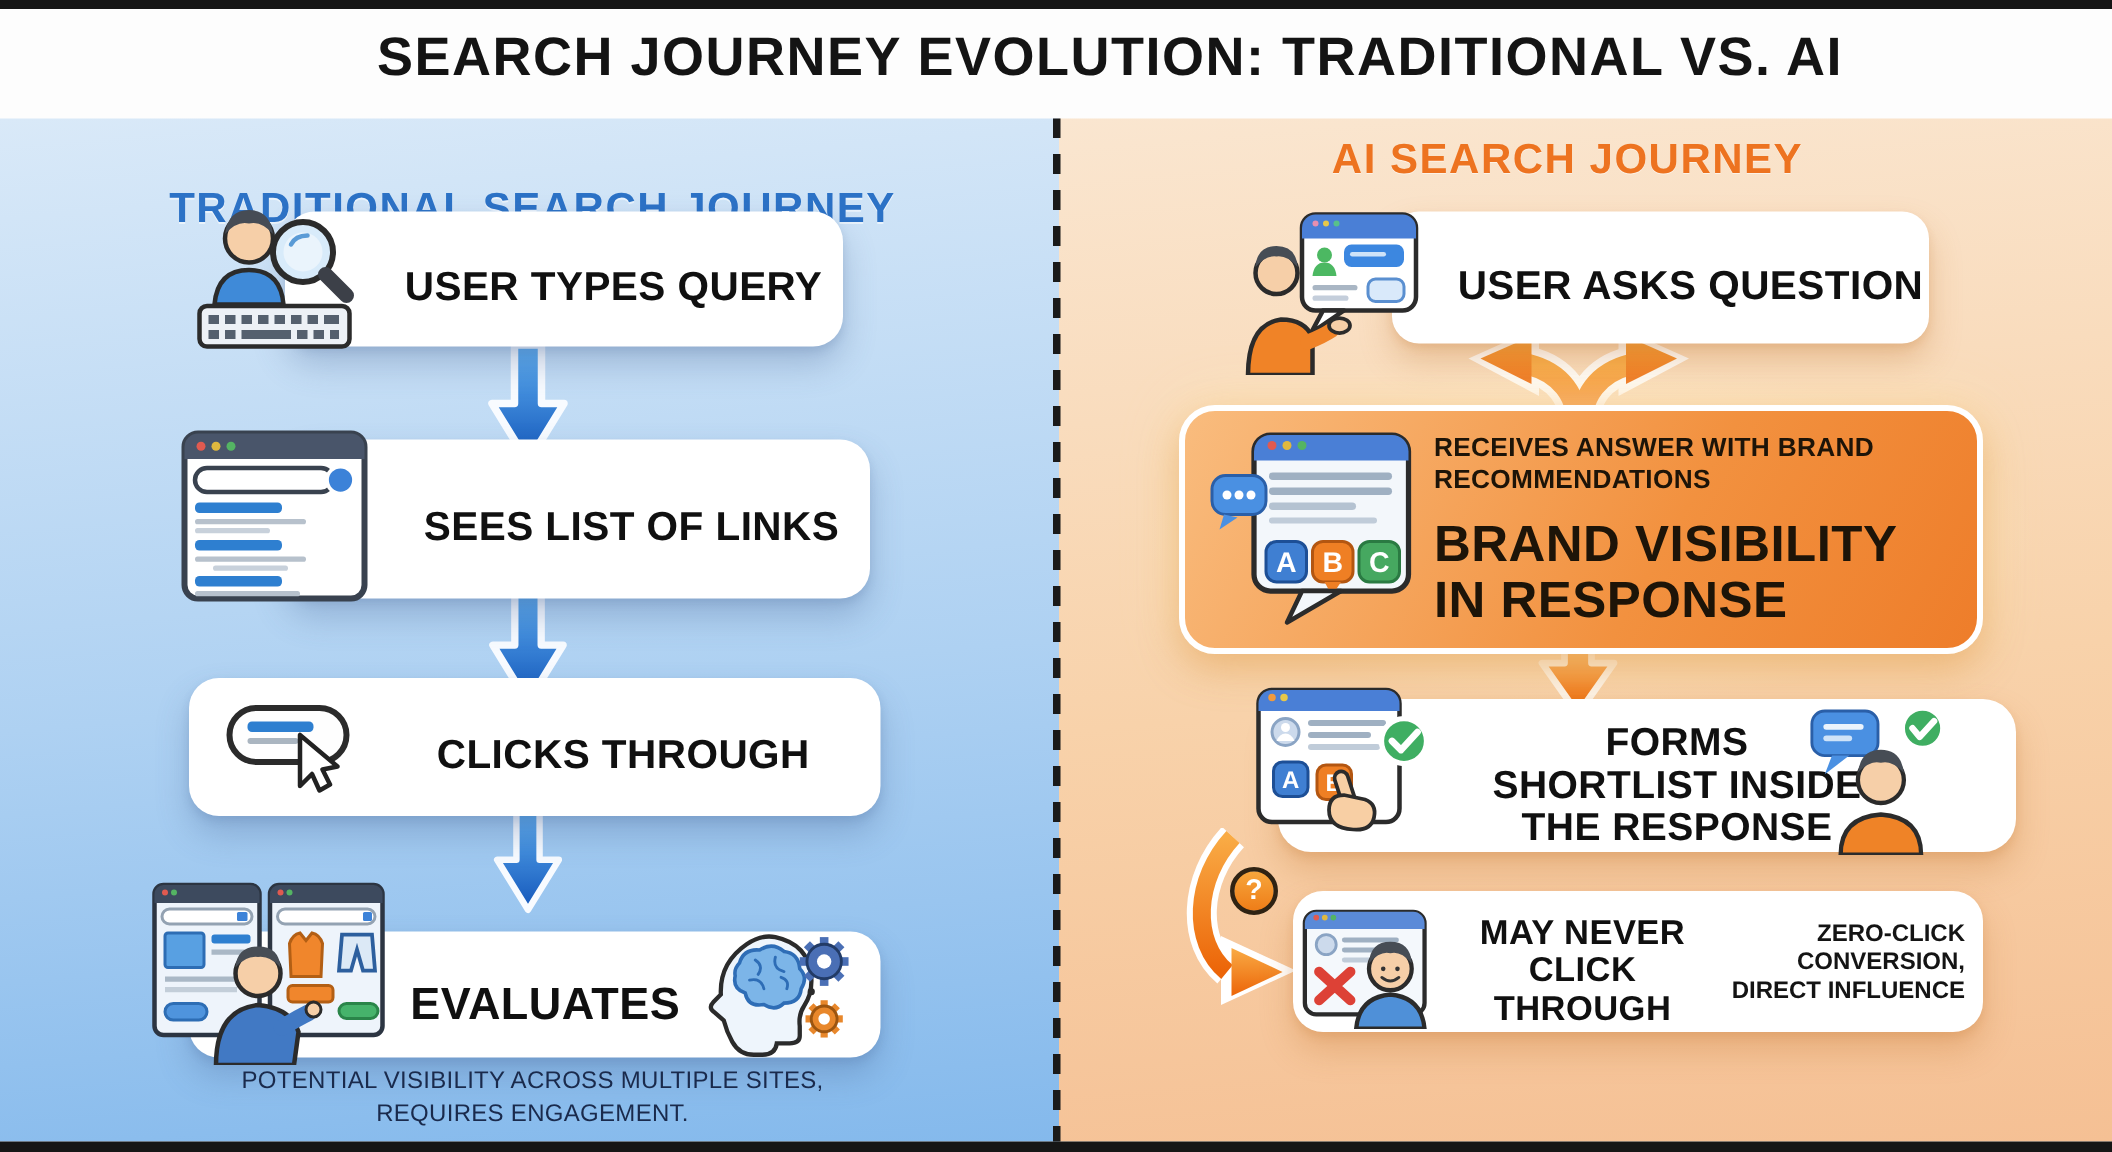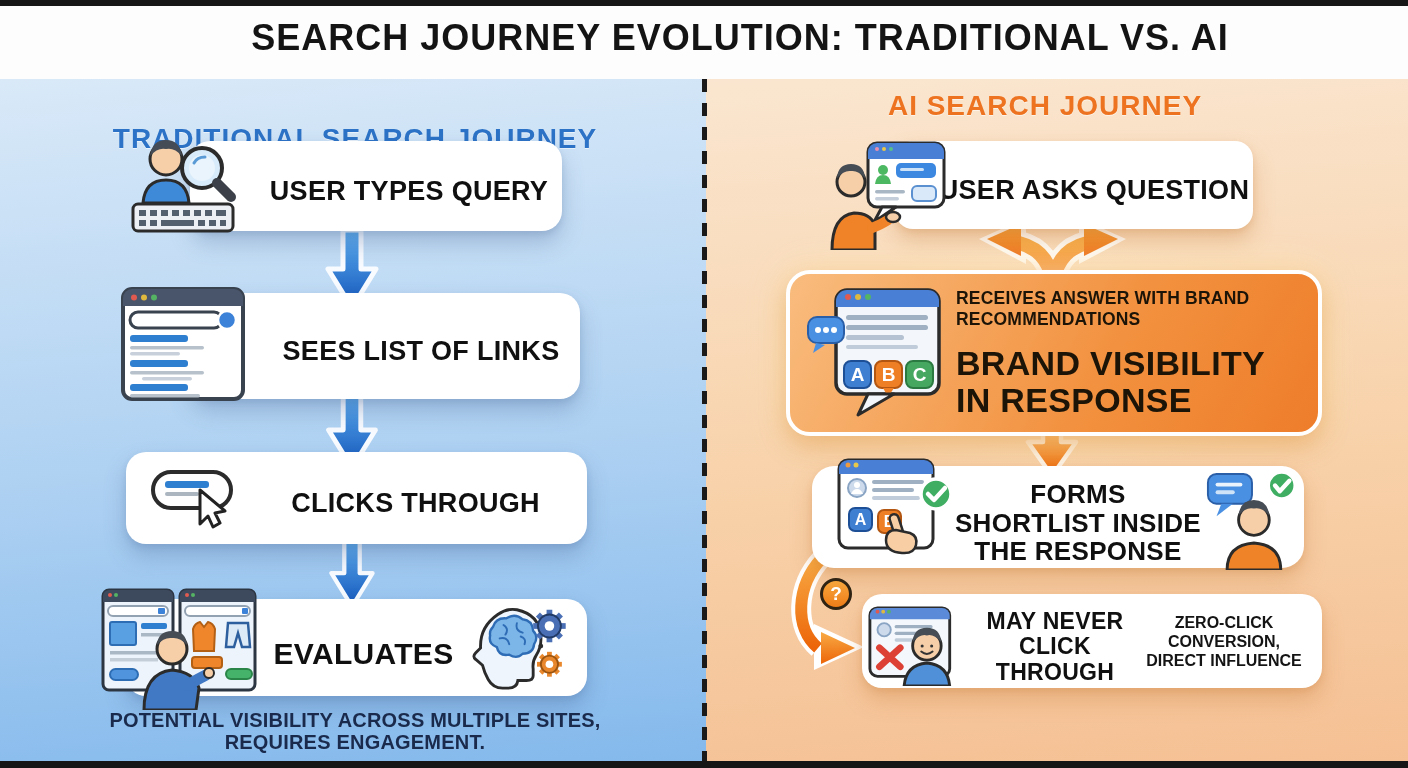--- a/index.html
+++ b/index.html
@@ -37,21 +37,21 @@
 
   .icon-overlap { z-index:3; }
   .arrow { z-index:1; }
 
   .hl-card { border:4px solid #ffffff; border-radius:24px; display:flex; align-items:center;
     background:linear-gradient(120deg,#f9bc7e 0%,#f2913f 60%,#ee7d2a 100%);
     box-shadow:0 10px 26px rgba(210,120,30,.40), 0 0 38px rgba(255,232,185,.95); z-index:2; }
   .hl-sub { font-size:17.5px; font-weight:800; color:#1d1408; line-height:1.2; letter-spacing:.2px; }
   .hl-main { font-size:34px; font-weight:800; color:#1d1408; line-height:1.08; letter-spacing:.3px; margin-top:15px; }
 
-  .caption { text-align:center; font-weight:700; font-size:20px; line-height:21.5px;
+  .caption { text-align:center; font-weight:400; font-size:16px; line-height:21.5px;
     letter-spacing:.2px; z-index:2; }
   .caption.left  { left:60px;  top:710px; width:590px; color:#1a2a4c; }
   .caption.right { left:766px; top:710px; width:580px; color:#241c12; }
 
   .q-badge { width:32px; height:32px; border-radius:50%; z-index:3;
     background:linear-gradient(180deg,#f7a63c,#ee7d18); border:3px solid #2f2313;
     color:#ffffff; font-weight:800; font-size:19px; display:flex; align-items:center;
     justify-content:center; }
 
   svg { display:block; }
@@ -163,21 +163,21 @@
       </svg>
     </div>
     <div class="card-label">CLICKS THROUGH</div>
   </div>
   <div class="abs arrow" style="left:324px;top:538px">
     <svg width="56" height="72" viewBox="0 0 56 84">
       <path d="M19 2 H37 V41 H52 L28 80 L4 41 H19 Z" fill="url(#gBlue)" stroke="#f8fbff" stroke-width="5" stroke-linejoin="round"></path>
     </svg>
   </div>
 
-  <div class="abs card l" style="left:126px;top:599px;width:461px;height:97px;padding-left:140px">
+  <div class="abs card l" style="left:126px;top:621px;width:461px;height:84px;padding-left:140px">
     <div class="card-label" style="font-size:30px">EVALUATES</div>
     <div style="margin-right:18px">
       <svg width="108" height="88" viewBox="0 0 112 92">
         <path d="M58 6 Q81 11 83 33 Q84 45 78 54 Q74 60 75 68 L75 75 Q75 80 68 80 H59 Q58 88 49 88 H43 Q33 88 28 79 Q24 72 22 64 L15 58 Q11 55 15 51 L20 46 Q19 24 38 11 Q48 4 58 6 Z" fill="#eef5fc" stroke="#2b2b2b" stroke-width="3"></path>
         <path d="M33 24 Q36 14 47 15 Q56 9 64 16 Q74 17 75 28 Q81 34 76 42 Q75 52 64 52 Q58 58 50 53 Q39 55 37 45 Q28 42 30 33 Q29 28 33 24 Z" fill="#7cb5e8" stroke="#2e6db6" stroke-width="2.5"></path>
         <path d="M44 22 q6 4 2 10 M58 20 q-2 8 6 10 M40 36 q8 -2 10 6 M62 34 q6 2 4 8" stroke="#2e6db6" stroke-width="2" fill="none" stroke-linecap="round"></path>
         <g>
           <rect x="89" y="6" width="6" height="34" fill="#4a6fb5"></rect>
           <rect x="89" y="6" width="6" height="34" fill="#4a6fb5" transform="rotate(45 92 23)"></rect>
           <rect x="89" y="6" width="6" height="34" fill="#4a6fb5" transform="rotate(90 92 23)"></rect>
@@ -232,21 +232,21 @@
   <div class="abs caption left">
     <div>POTENTIAL VISIBILITY ACROSS MULTIPLE SITES,</div>
     <div>REQUIRES ENGAGEMENT.</div>
   </div>
 
   <div class="abs col-heading right">AI SEARCH JOURNEY</div>
 
   <div class="abs glow" style="left:760px;top:240px;width:600px;height:230px;
        background:radial-gradient(ellipse at center, rgba(255,243,210,.95) 0%, rgba(255,243,210,0) 70%)"></div>
 
-  <div class="abs card r" style="left:895px;top:141px;width:358px;height:88px;padding-left:40px;border-radius:18px">
+  <div class="abs card r" style="left:928px;top:141px;width:358px;height:88px;padding-left:40px;border-radius:18px">
     <div class="card-label">USER ASKS QUESTION</div>
   </div>
   <div class="abs icon-overlap" style="left:830px;top:140px">
     <svg width="118" height="110" viewBox="0 0 118 110">
       <rect x="38" y="3" width="76" height="64" rx="9" fill="#ffffff" stroke="#2b2b2b" stroke-width="3"></rect>
       <path d="M38 12 a9 9 0 0 1 9 -9 h58 a9 9 0 0 1 9 9 v7 H38 Z" fill="#4a7fd6"></path>
       <circle cx="47" cy="9" r="2" fill="#e88fb0"></circle>
         <circle cx="54" cy="9" r="2" fill="#e8c84a"></circle>
         <circle cx="61" cy="9" r="2" fill="#58c08a"></circle>
       <circle cx="53" cy="30" r="5" fill="#4cb862"></circle>
@@ -312,21 +312,21 @@
         <div>IN RESPONSE</div>
       </div>
     </div>
   </div>
   <div class="abs arrow" style="left:1024px;top:428px">
     <svg width="56" height="52" viewBox="0 0 56 52">
       <path d="M19 0 H37 V14 H52 L28 48 L4 14 H19 Z" fill="url(#gOr)" stroke="#fdf8f0" stroke-width="4.5" stroke-linejoin="round"></path>
     </svg>
   </div>
 
-  <div class="abs card r" style="left:812px;top:466px;width:492px;height:102px;border-radius:22px;padding-left:140px;padding-right:100px">
+  <div class="abs card r" style="left:852px;top:466px;width:492px;height:102px;border-radius:22px;padding-left:140px;padding-right:100px">
     <div class="card-label" style="font-size:26px">FORMS SHORTLIST INSIDE THE RESPONSE</div>
   </div>
   <div class="abs icon-overlap" style="left:836px;top:452px">
     <svg width="122" height="112" viewBox="0 0 122 112">
       <rect x="3" y="8" width="94" height="88" rx="9" fill="#ffffff" stroke="#2b2b2b" stroke-width="3"></rect>
       <path d="M3 17 a9 9 0 0 1 9 -9 h76 a9 9 0 0 1 9 9 v5 H3 Z" fill="#4a7fd6"></path>
       <circle cx="12" cy="13" r="2.5" fill="#f09a3e"></circle>
         <circle cx="20" cy="13" r="2.5" fill="#e8c84a"></circle>
       <circle cx="21" cy="36" r="9" fill="#ccdaec" stroke="#8aa4c4" stroke-width="2"></circle>
       <circle cx="21" cy="33" r="3" fill="#ffffff"></circle>
@@ -363,21 +363,21 @@
       <path d="M34 6 C8 34 6 76 30 96" stroke="#ffffff" stroke-width="20" fill="none"></path>
       <polygon points="26,72 26,118 76,95" fill="#ffffff"></polygon>
       <path d="M34 6 C8 34 6 76 30 96" stroke="url(#gOr)" stroke-width="12" fill="none"></path>
       <polygon points="33,80 33,112 67,96" fill="url(#gOr)"></polygon>
     </svg>
   </div>
   <div class="abs q-badge" style="left:820px;top:578px">?</div>
 
   <div class="abs card r" style="left:862px;top:594px;width:460px;height:94px;padding-left:110px">
     <div class="card-label" style="font-size:23px">MAY NEVER CLICK THROUGH</div>
-    <div style="width:172px;margin-right:12px;text-align:center;font-weight:800;font-size:16px;line-height:19px;color:#141414">ZERO-CLICK CONVERSION, DIRECT INFLUENCE</div>
+    <div style="width:172px;margin-right:12px;text-align:right;font-weight:800;font-size:16px;line-height:19px;color:#141414">ZERO-CLICK CONVERSION, DIRECT INFLUENCE</div>
   </div>
   <div class="abs icon-overlap" style="left:868px;top:602px">
     <svg width="95" height="84" viewBox="0 0 100 88">
       <rect x="2" y="6" width="84" height="72" rx="8" fill="#f4f8fc" stroke="#2b2b2b" stroke-width="3"></rect>
       <path d="M2 14 a8 8 0 0 1 8 -8 h68 a8 8 0 0 1 8 8 v4 H2 Z" fill="#5a8ad8"></path>
       <circle cx="10" cy="10" r="2" fill="#e05a50"></circle>
         <circle cx="16" cy="10" r="2" fill="#dfb83e"></circle>
         <circle cx="22" cy="10" r="2" fill="#54b463"></circle>
       <circle cx="17" cy="29" r="7" fill="#ccdaec" stroke="#8aa4c4" stroke-width="2"></circle>
       <rect x="28" y="24" width="40" height="3.5" rx="1.7" fill="#9fb0c2"></rect>

